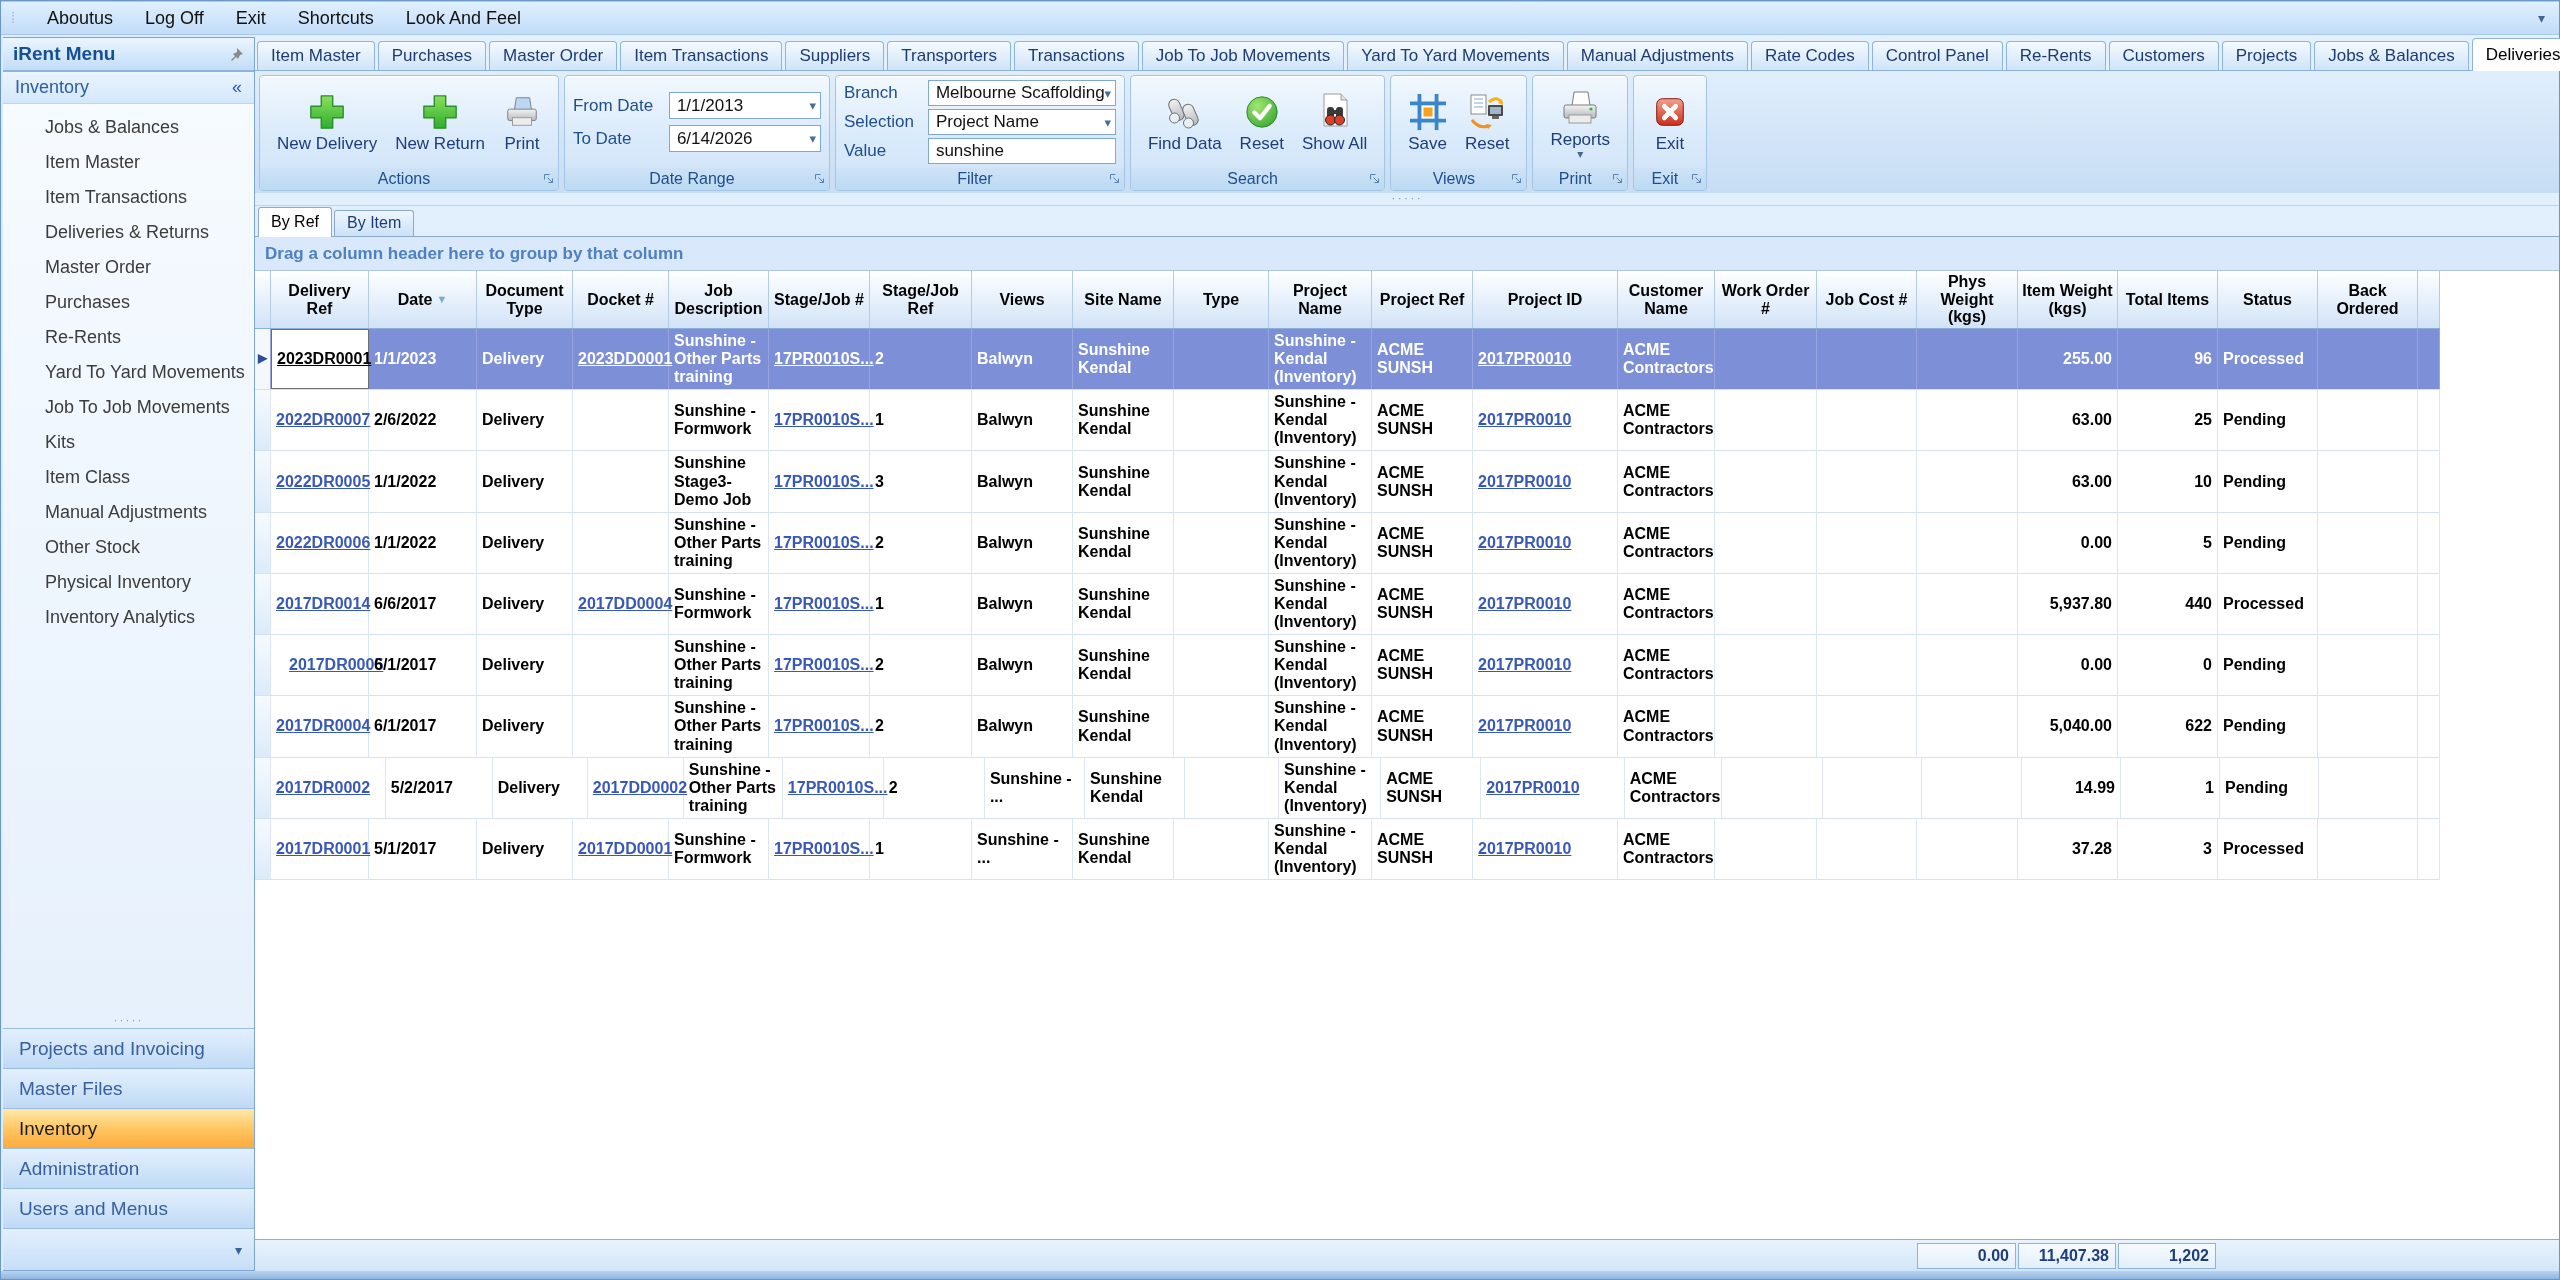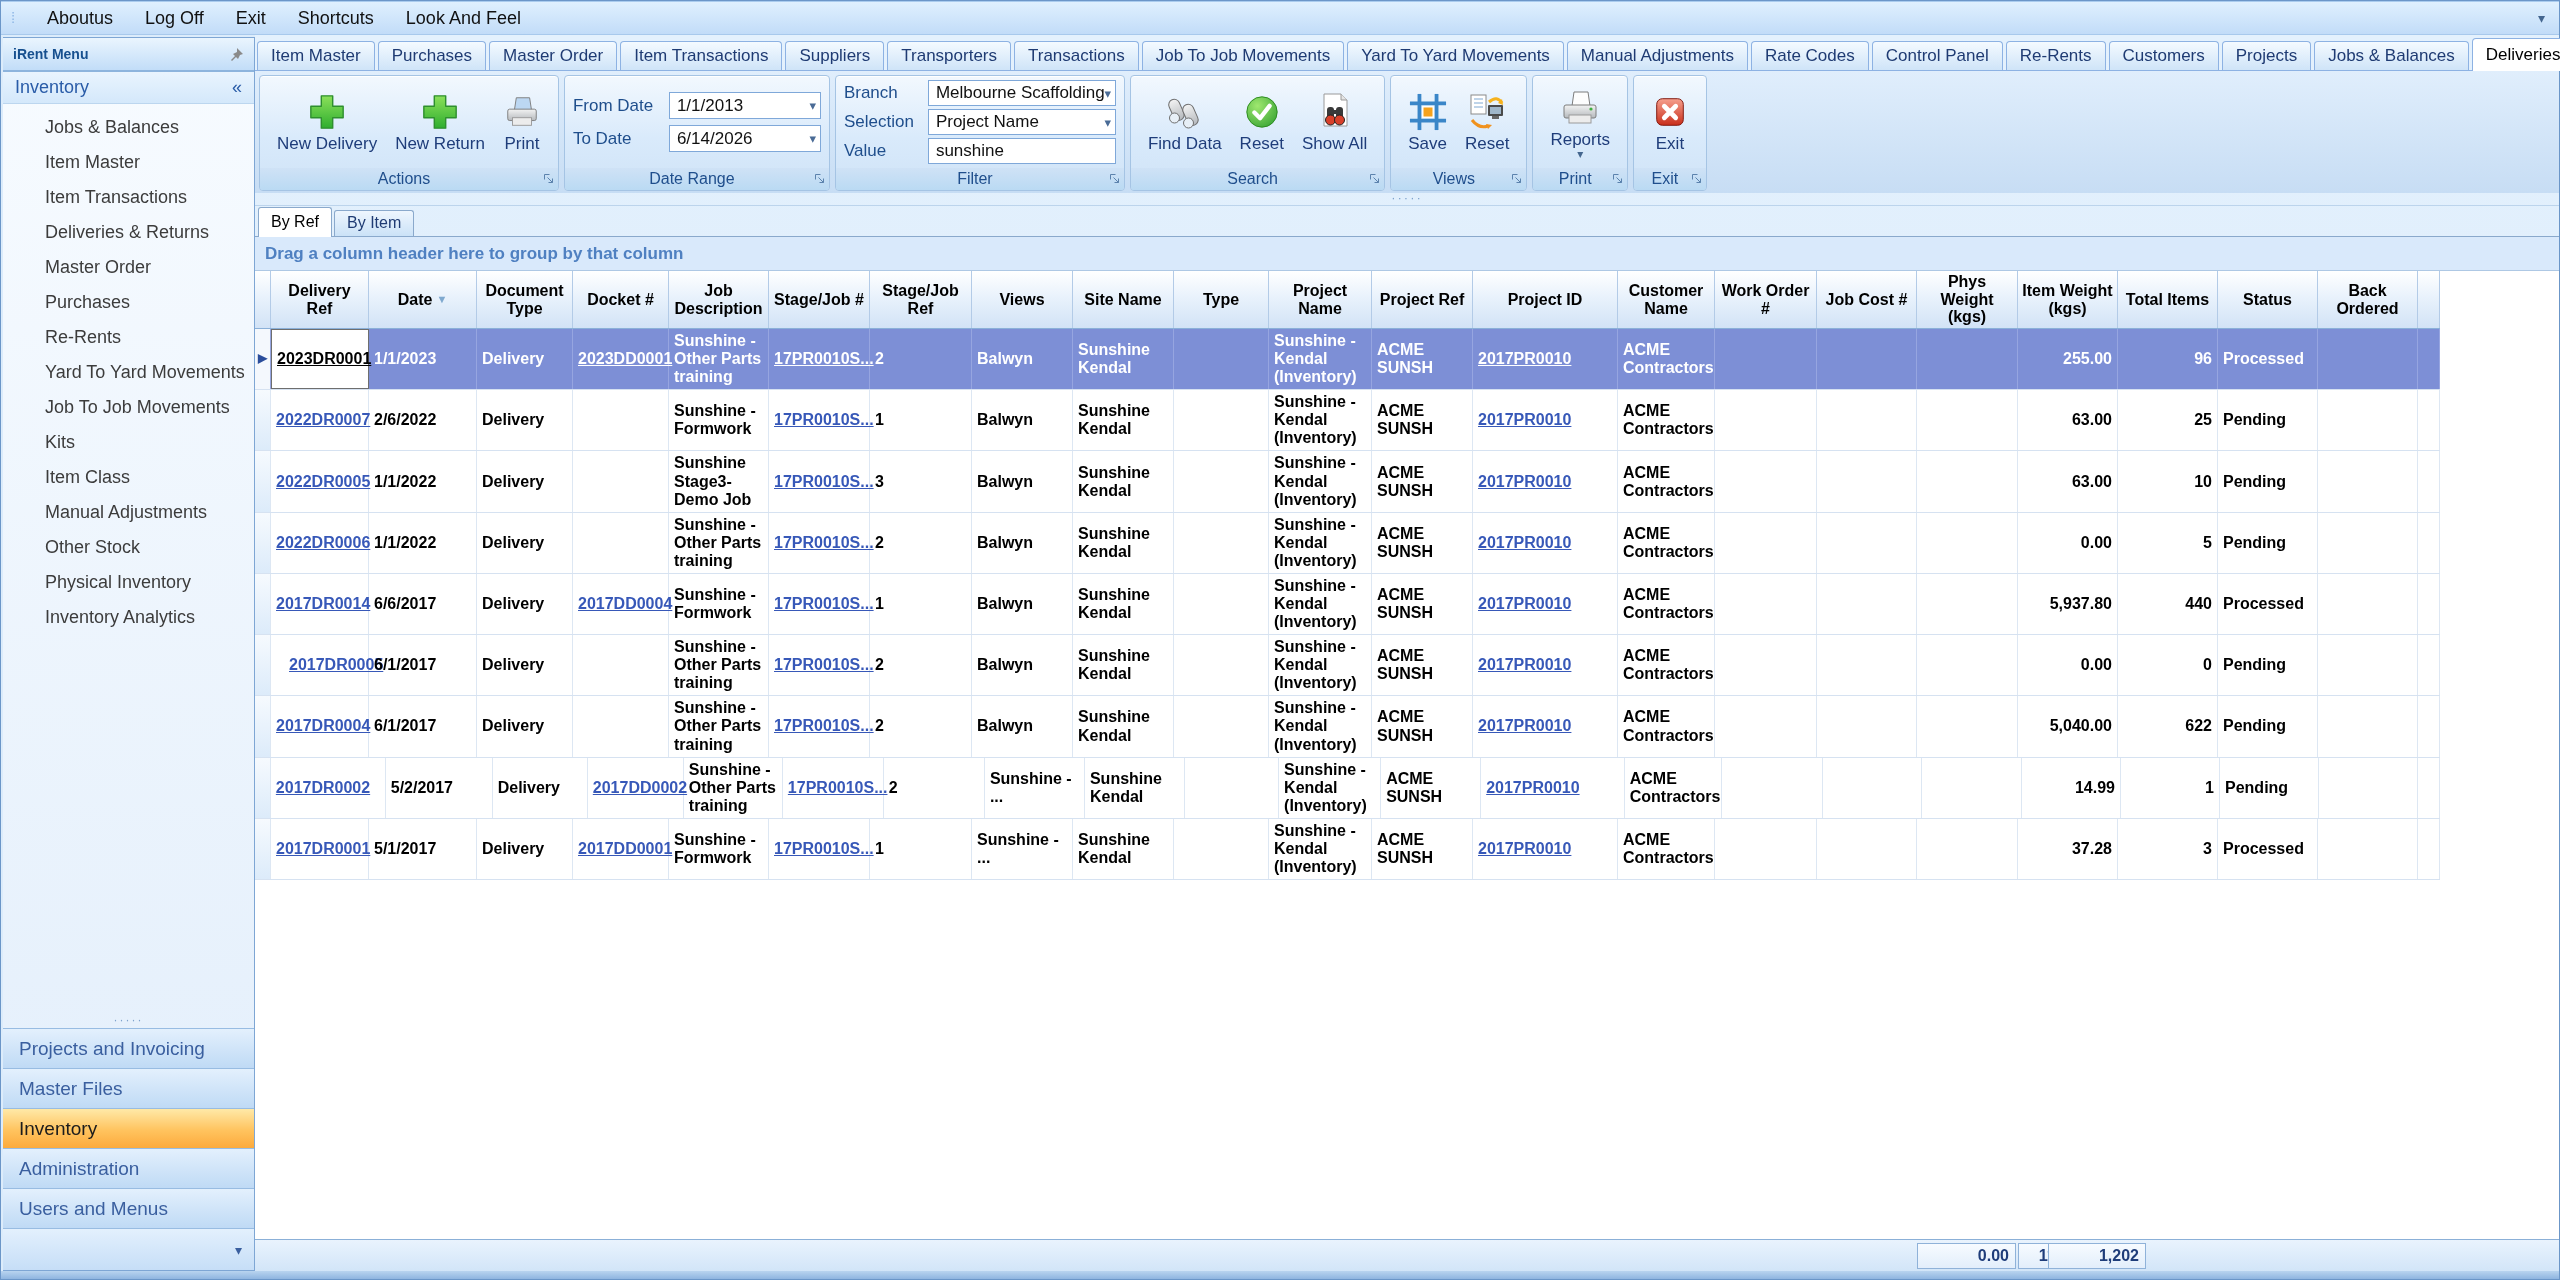--- a/index.html
+++ b/index.html
@@ -27,21 +27,21 @@
 
   
   .content { flex:1 1 auto; display:flex; min-height:0; }
 
   
   .sidebar { width:252px; flex:0 0 auto; display:flex; flex-direction:column;
     border:1px solid #7ea6d4; border-left:none; background:linear-gradient(#f7fbff,#e2eefb);
     margin:2px 0 0 2px; }
   .sb-title { height:34px; display:flex; align-items:center; padding:0 10px;
     background:linear-gradient(#eaf5fe,#c2ddf8); border-bottom:2px solid #8db4dd;
-    color:#17508f; font-weight:bold; font-size:14px; }
+    color:#17508f; font-weight:bold; font-size:19px; }
   .sb-title .pin { margin-left:auto; }
   .sb-group { height:32px; display:flex; align-items:center; padding:0 12px;
     background:linear-gradient(#e9f4fe,#d4e8fb); border-bottom:1px solid #bcd6ef;
     color:#2a5ca8; font-size:18px; }
   .sb-group .chev { margin-left:auto; font-size:18px; color:#2a5ca8; }
   .sb-items { flex:1 1 auto; overflow:hidden; padding-top:6px; }
   .sb-item { height:35px; line-height:35px; padding-left:42px; font-size:18px;
     color:#3c3c3c; white-space:nowrap; }
   .sb-split { height:12px; text-align:center; color:#7fa3cc; font-size:12px;
     line-height:8px; letter-spacing:2px; }
@@ -1091,21 +1091,21 @@
                 <span>Processed</span>
               </div>
               <div class="gcell" style="width: 100px;"></div>
               <div class="gcell" style="width: 22px;"></div>
             </div>
           </div>
         <div class="gfill"></div>
         <div class="gsummary" id="grid-summary">
             <div class="sumbox" style="left: 1662px; width: 99px;">0.00</div>
             <div class="sumbox" style="left: 1763px; width: 98px;">11,407.38</div>
-            <div class="sumbox" style="left: 1793px; width: 98px;">1,202</div>
+            <div class="sumbox" style="left: 1863px; width: 98px;">1,202</div>
           </div>
       </div>
 
     </div>
   </div>
 
   <div class="bottomstrip"></div>
 </div>
 
 </body></html>

